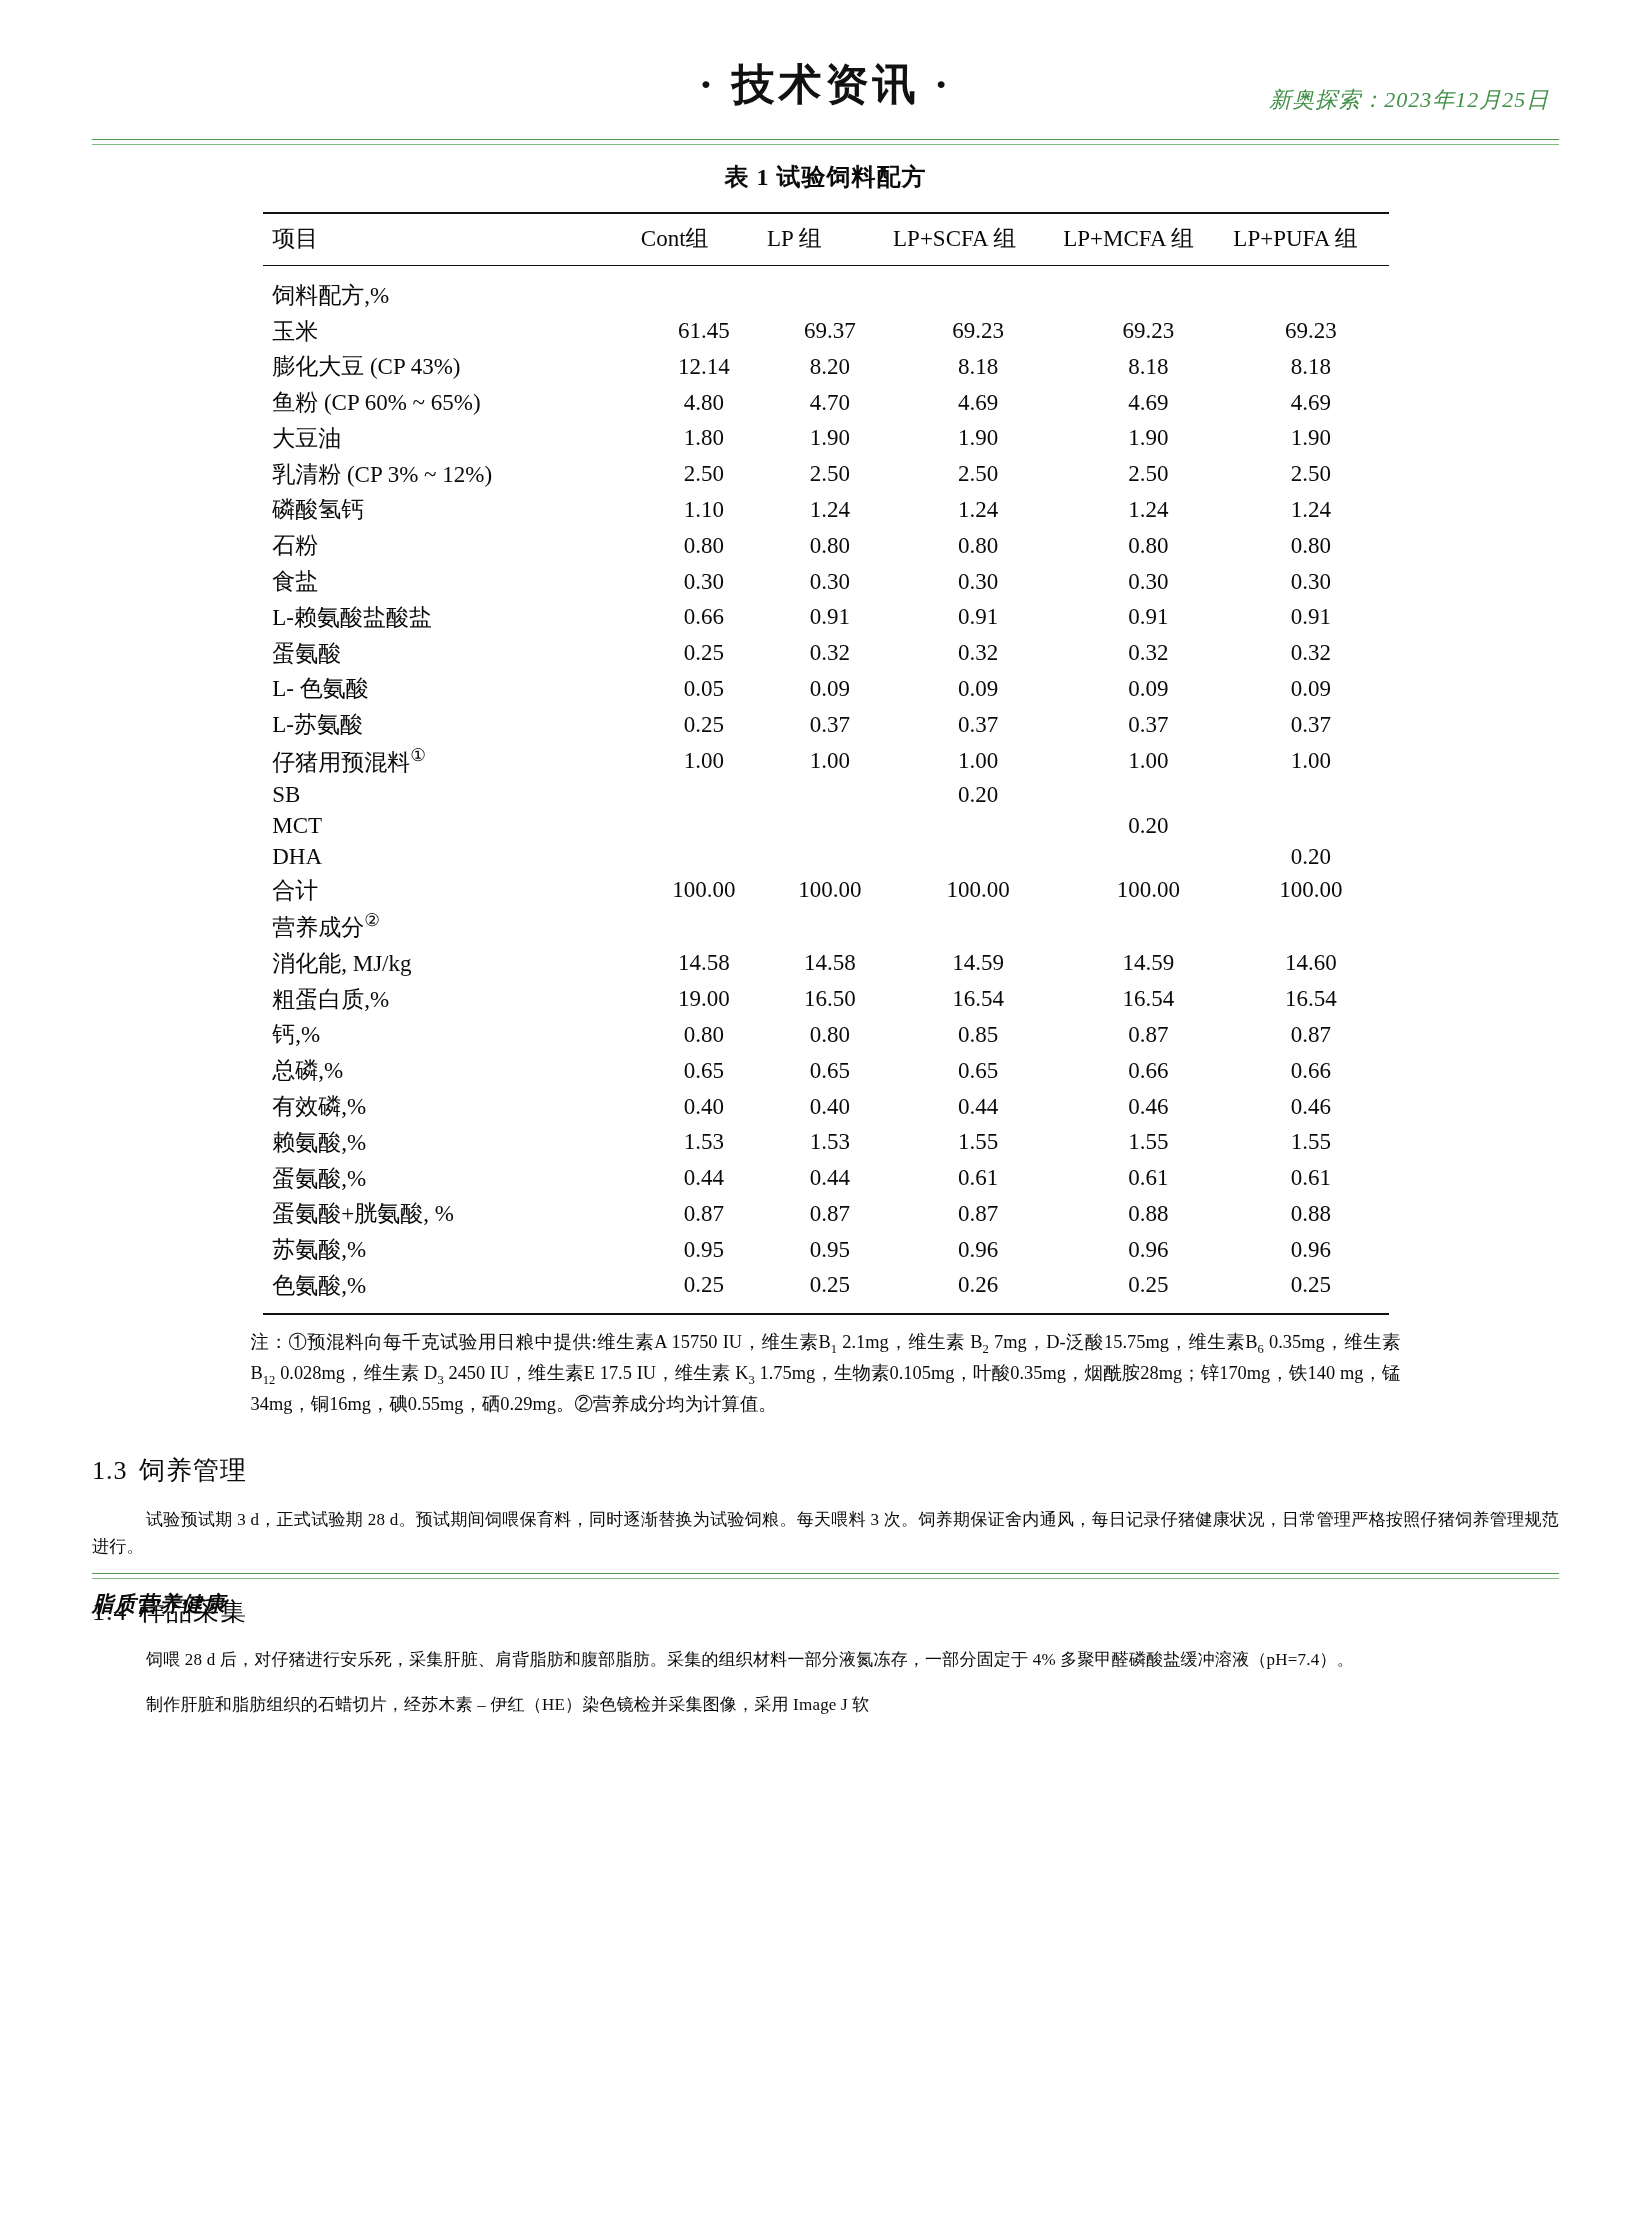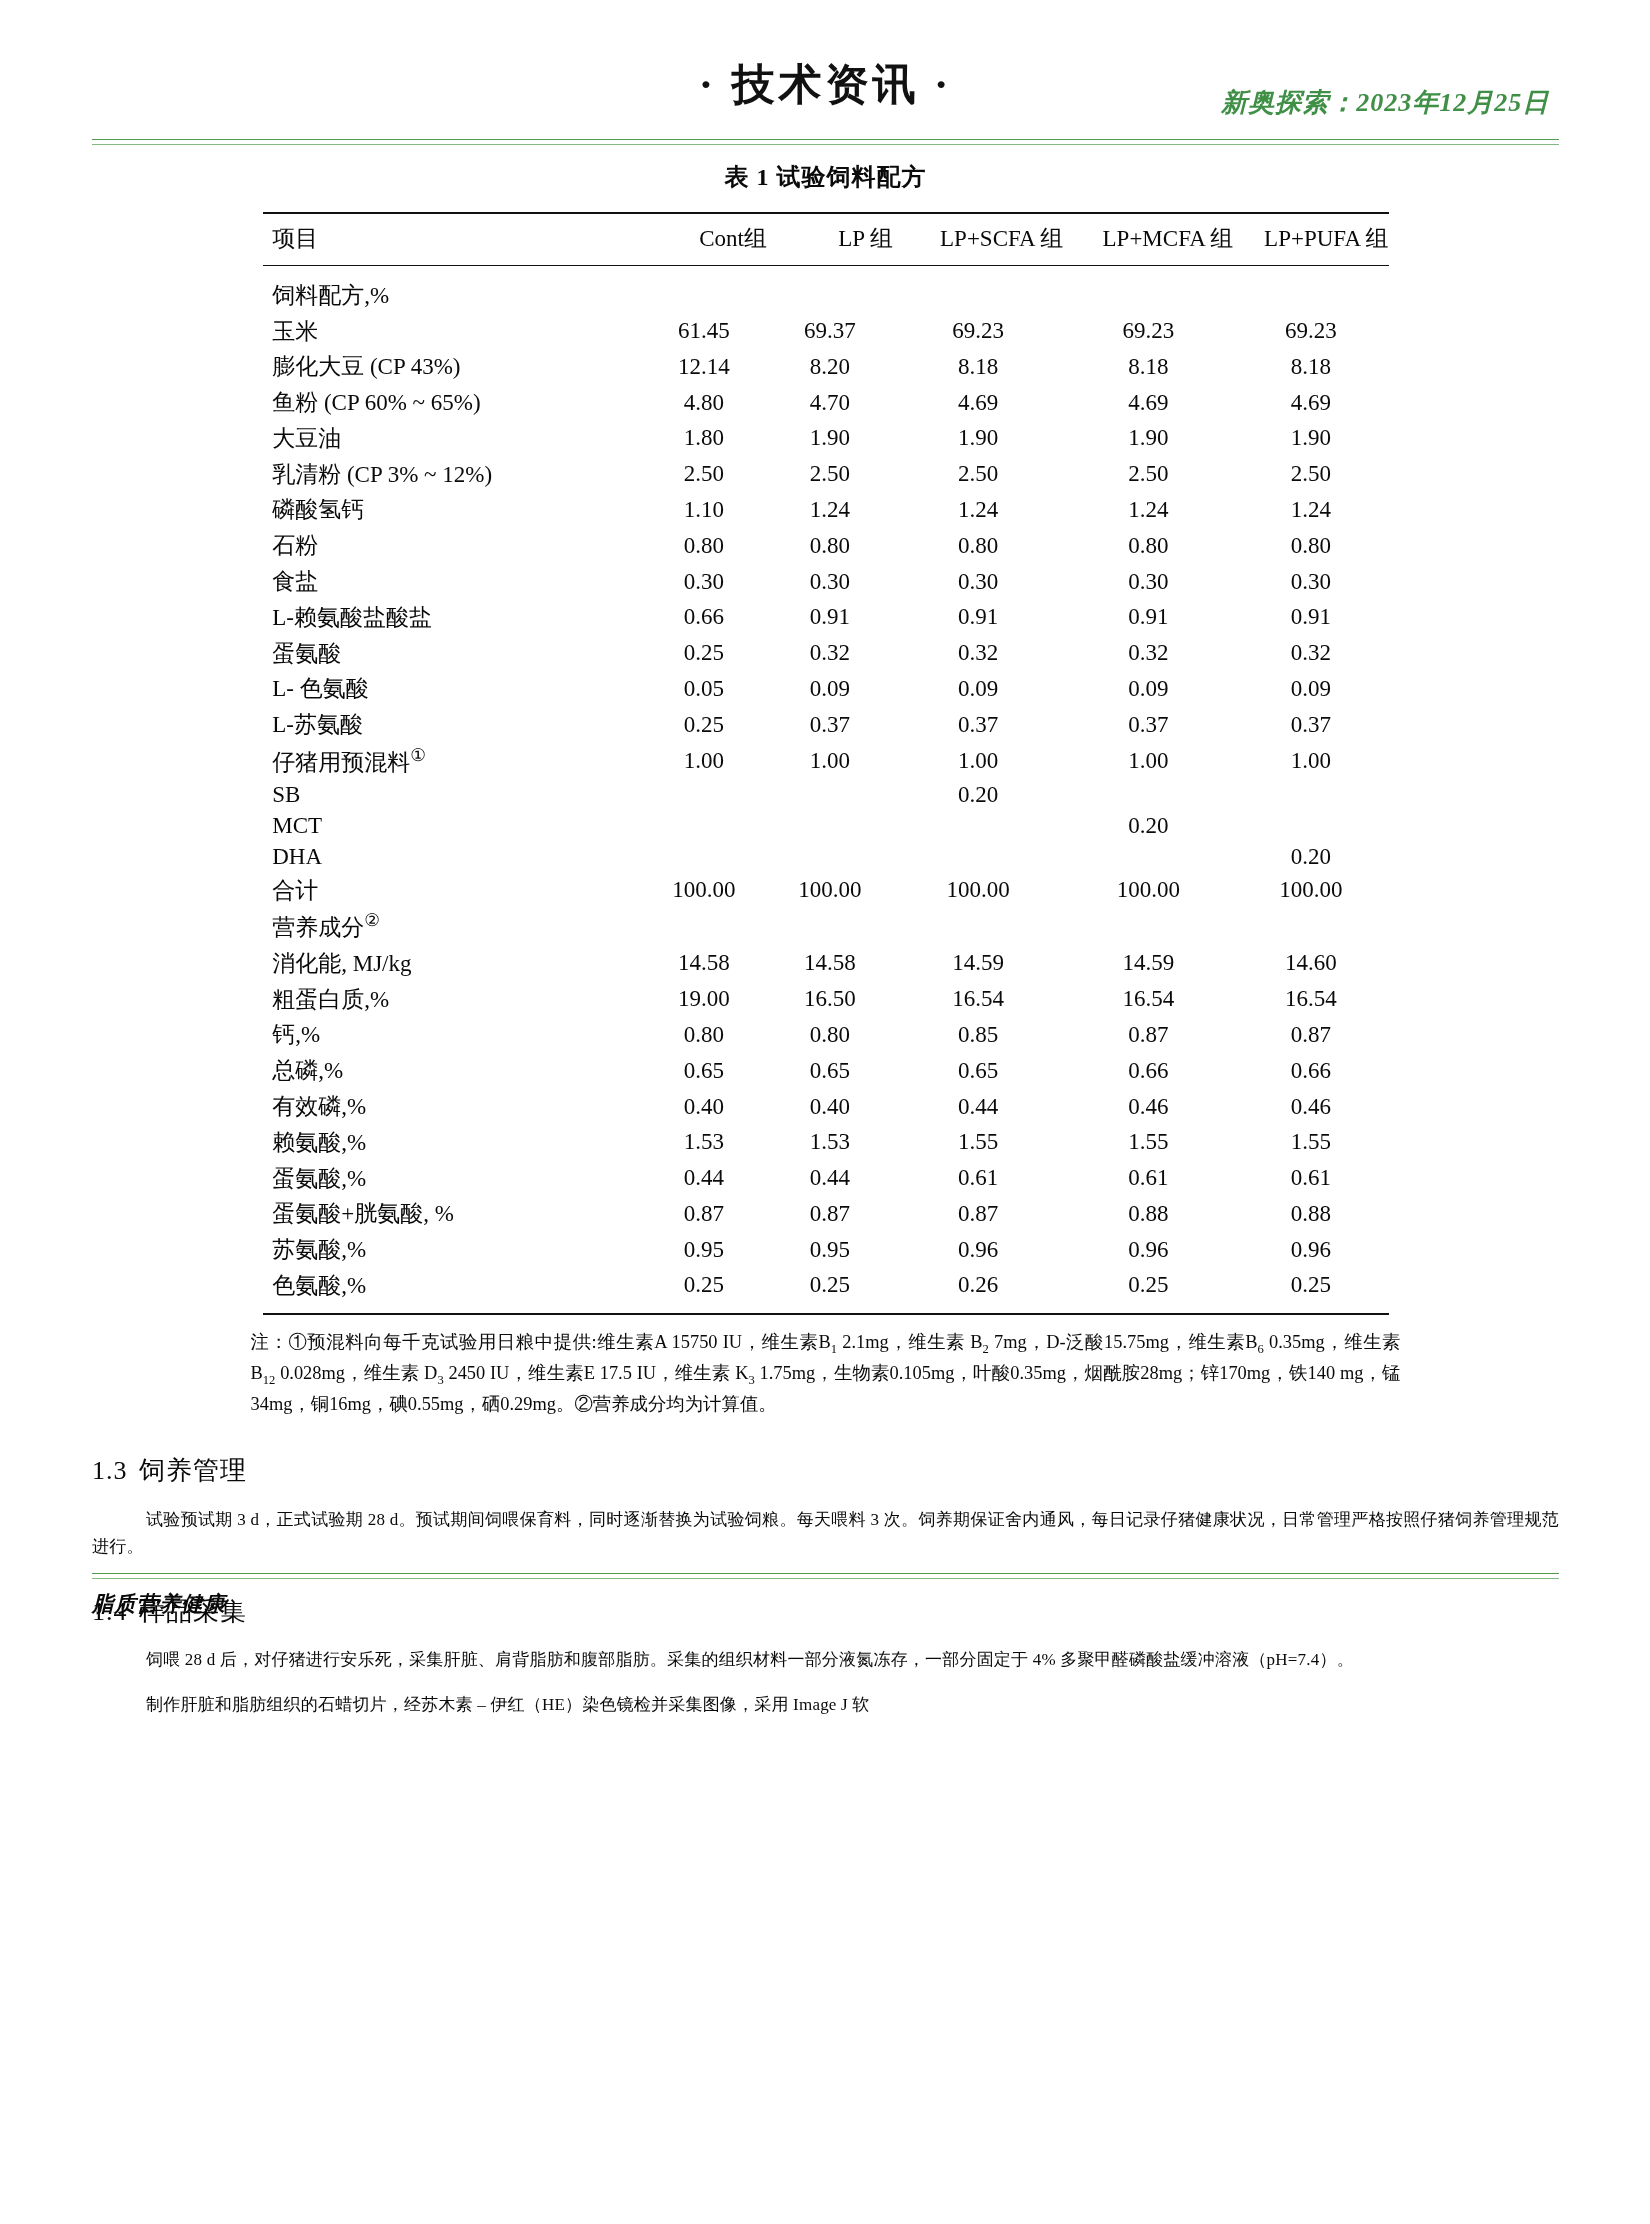--- a/index.html
+++ b/index.html
@@ -37,23 +37,23 @@
     font-size: 43px;
     font-weight: bold;
     letter-spacing: 3.9px;
     font-family: "Liberation Serif", "DejaVu Serif", serif;
     color: #111;
   }
   .header-date {
     position: absolute;
     right: 9.7px;
     top: 85px;
-    font-size: 26px;
+    font-size: 22px;
     font-style: italic;
-    font-weight: bold;
+    font-weight: normal;
     color: #3f8f46;
     letter-spacing: 1px;
     font-family: "Liberation Serif", "DejaVu Serif", serif;
   }
   .header-rule {
     position: absolute;
     left: 0;
     right: 0;
     top: 139px;
     height: 3.9px;
@@ -71,21 +71,21 @@
   }
   table.data {
     margin: 19.4px auto 0 auto;
     width: 1126px;
     border-collapse: collapse;
     font-size: 23px;
   }
   table.data thead th {
     font-weight: normal;
     padding: 8.7px 0 10.7px 0;
-    text-align: right;
+    text-align: left;
     white-space: nowrap;
   }
   table.data thead {
     border-top: 2.9px solid #111;
     border-bottom: 1px solid #111;
   }
   table.data tbody {
     border-bottom: 2.9px solid #111;
   }
   table.data tbody tr:first-child td { padding-top: 14px; }

